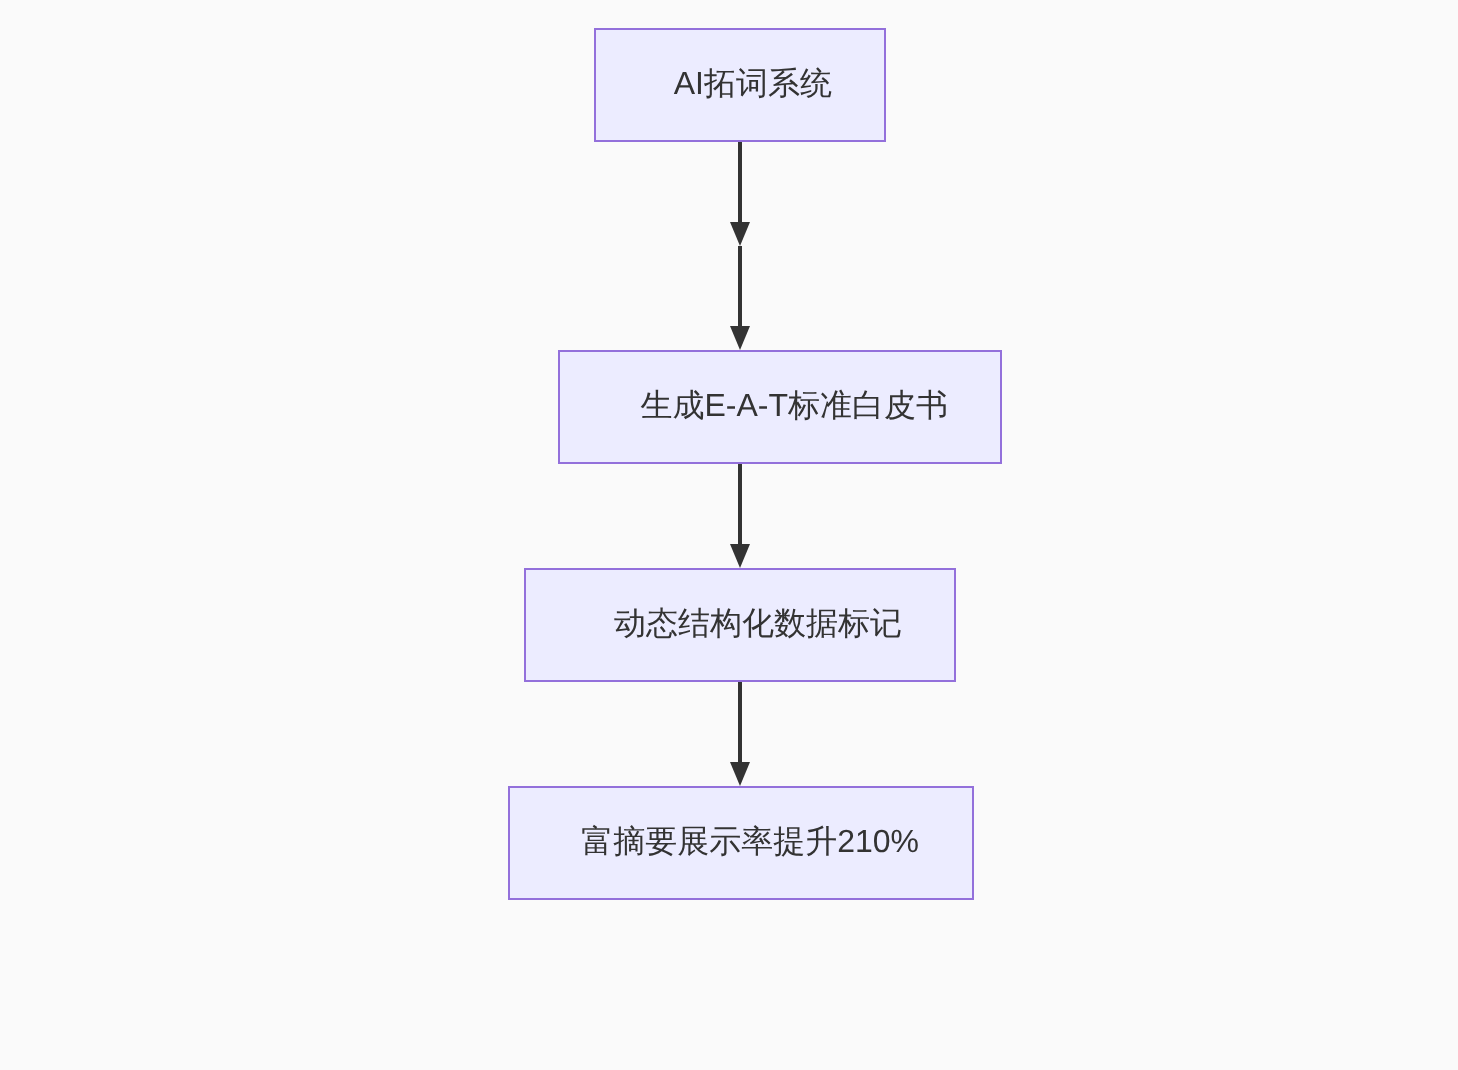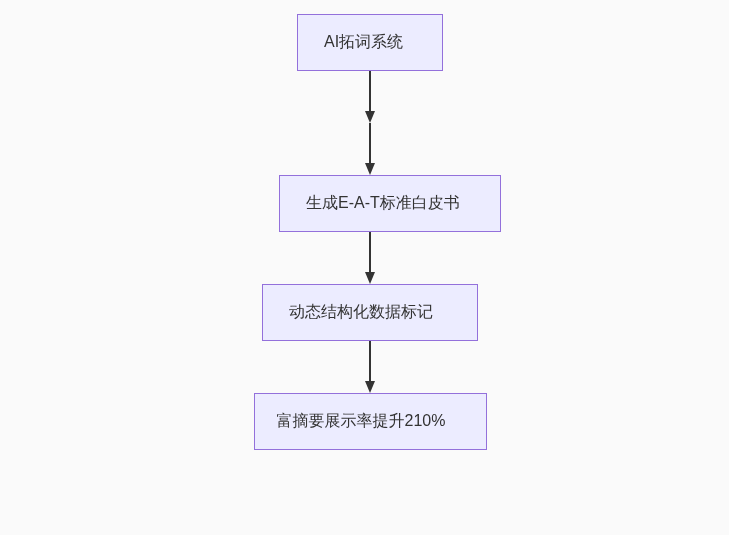--- a/index.html
+++ b/index.html
@@ -28,21 +28,21 @@
   .node {
     box-sizing: border-box;
     height: 57px;
     padding: 0 26px;
     background: #ECECFF;
     border: 1px solid #9370DB;
     color: #333333;
     font-size: 16px;
     display: flex;
     align-items: center;
-    justify-content: flex-start;
+    justify-content: flex-end;
     white-space: nowrap;
   }
   .node.n1 { min-width: 146px; }
   .node.n2 { min-width: 192px; }
   .node.n3 { min-width: 222px; margin-left: 40px; }
   .node.n4 { min-width: 216px; }
   .node.n5 { min-width: 233px; padding-left: 22px; }
   .edge {
     width: 14px;
     height: 52px;

